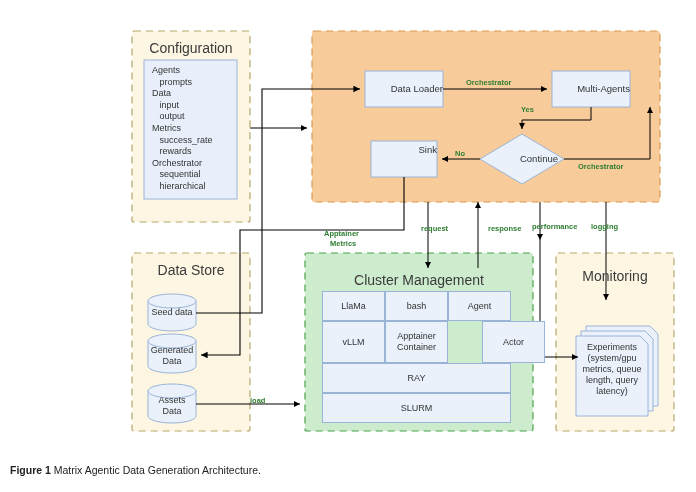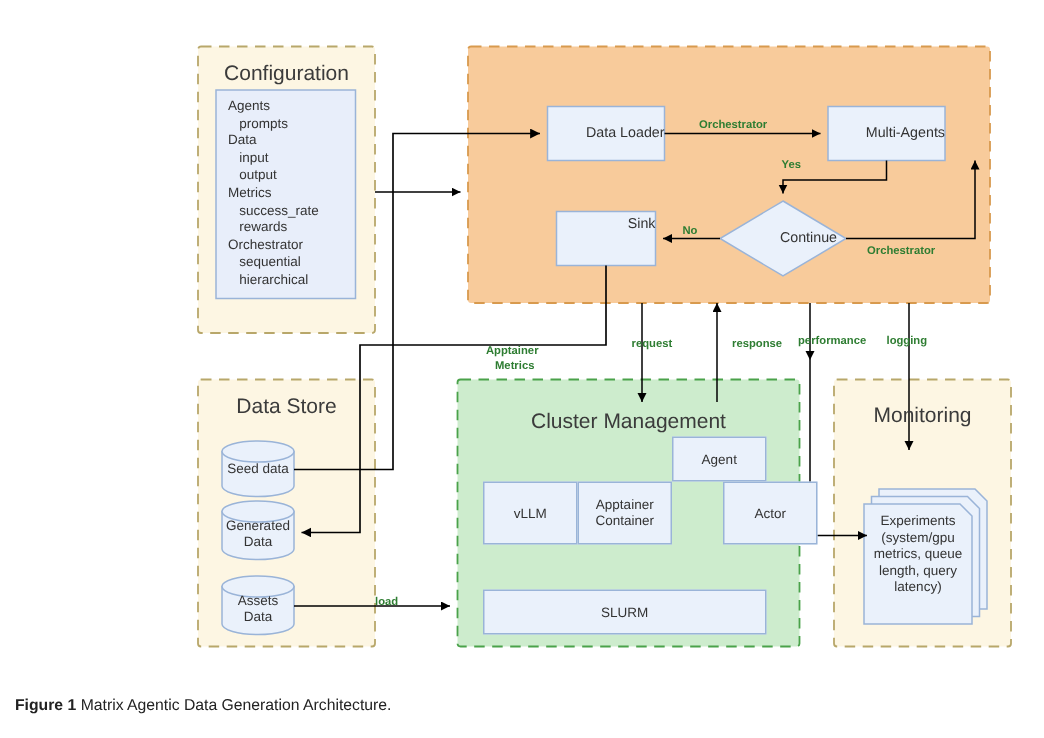--- a/index.html
+++ b/index.html
@@ -177,27 +177,30 @@
   <div class="node-label" style="position:absolute; left:552px; top:83px; width:78px;">Multi-Agents</div>
   <div class="node-label" style="position:absolute; left:371px; top:144px; width:66px;">Sink</div>
   <div class="node-label" style="position:absolute; left:486px; top:153px; width:72px;">Continue</div>
 
   <div class="cyl-label" style="left:148px; top:307px; width:48px;">Seed data</div>
   <div class="cyl-label" style="left:148px; top:345px; width:48px; white-space:pre-line;">Generated
 Data</div>
   <div class="cyl-label" style="left:148px; top:395px; width:48px; white-space:pre-line;">Assets
 Data</div>
 
+  <div class="mono-node" style="left:322px; top:291px; width:63px; height:30px;">LlaMa</div>
+  <div class="mono-node" style="left:385px; top:291px; width:63px; height:30px;">bash</div>
   <div class="mono-node" style="left:448px; top:291px; width:63px; height:30px;">Agent</div>
 
   <div class="mono-node" style="left:322px; top:321px; width:63px; height:42px;">vLLM</div>
   <div class="mono-node" style="left:385px; top:321px; width:63px; height:42px; white-space:pre-line;">Apptainer
 Container</div>
   <div class="mono-node" style="left:448px; top:321px; width:63px; height:42px;margin-left:34px;">Actor</div>
 
+  <div class="mono-node" style="left:322px; top:363px; width:189px; height:30px;">RAY</div>
   <div class="mono-node" style="left:322px; top:393px; width:189px; height:30px;">SLURM</div>
 
   <div class="cyl-label" style="left:580px; top:342px; width:64px; white-space:pre-line; text-align:center;">Experiments
 (system/gpu
 metrics, queue
 length, query
 latency)</div>
 
   <div class="edge-label" style="left:466px; top:78px;">Orchestrator</div>
   <div class="edge-label" style="left:521px; top:105px;">Yes</div>

